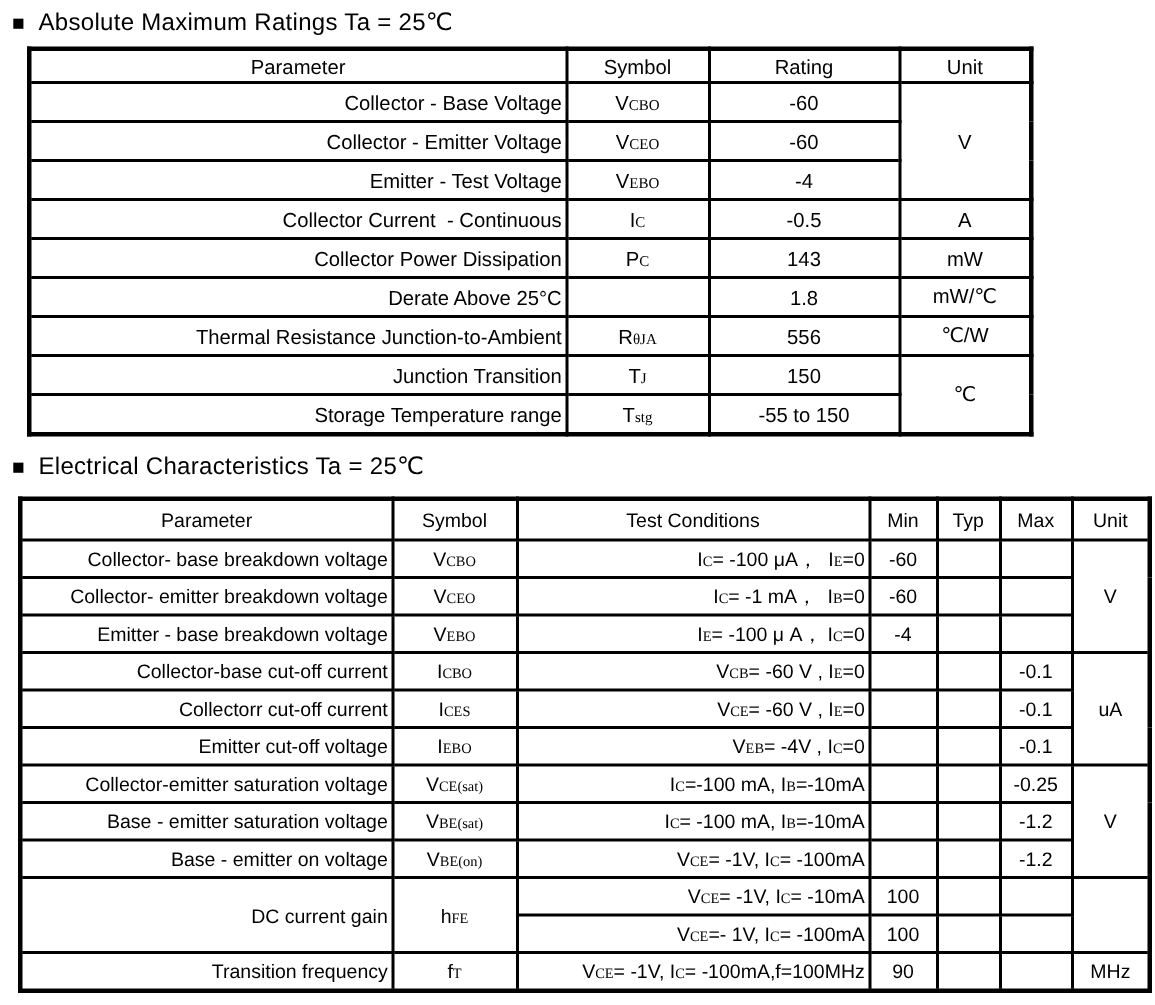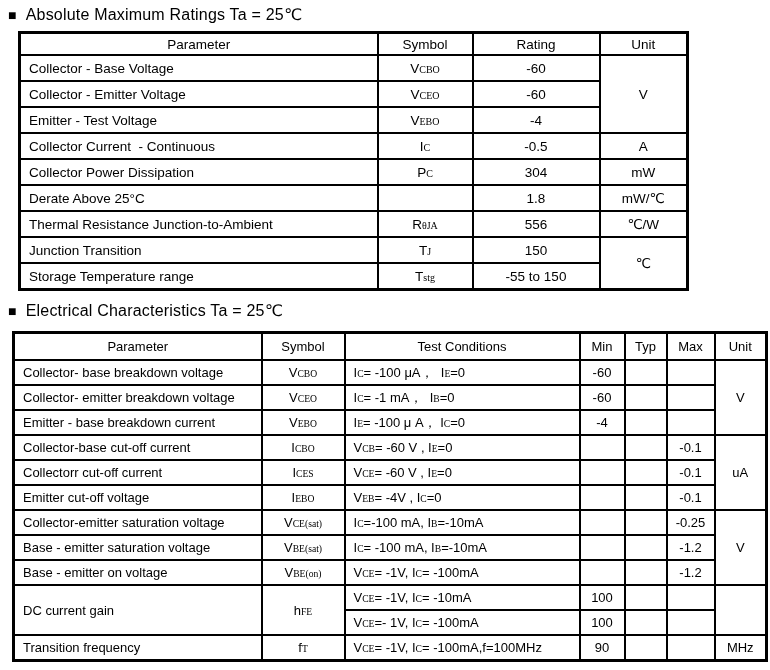--- a/index.html
+++ b/index.html
@@ -31,21 +31,21 @@
     font-weight:normal;
     text-align:center;vertical-align:middle;
     padding:0 2px;
     white-space:pre-wrap;
     overflow:hidden;
   }
   #table-amr th{height:20px;}
   #table-amr td{height:24px;}
   #table-ec th{height:25px;}
   #table-ec td{height:23px;}
-  table.ds td.left{text-align:left;padding-left:8px;}
+  table.ds td.left{text-align:right;padding-left:8px;}
   .sm{font-size:74%;font-family:Liberation Serif, serif;}
 </style>
 </head>
 <body>
 
 <div id="title-amr" class="section-title">
   <span class="bullet">■</span>
   <span>Absolute Maximum Ratings Ta = 25℃</span>
 </div>
 
@@ -83,21 +83,21 @@
       </tr>
       <tr>
         <td class="left">Collector Current  - Continuous</td>
         <td>I<span class="sm">C</span></td>
         <td>-0.5</td>
         <td>A</td>
       </tr>
       <tr>
         <td class="left">Collector Power Dissipation</td>
         <td>P<span class="sm">C</span></td>
-        <td>304</td>
+        <td>143</td>
         <td>mW</td>
       </tr>
       <tr>
         <td class="left">Derate Above 25°C</td>
         <td></td>
         <td>1.8</td>
         <td>mW/℃</td>
       </tr>
       <tr>
         <td class="left">Thermal Resistance Junction-to-Ambient</td>
@@ -157,21 +157,21 @@
       </tr>
       <tr>
         <td class="left">Collector- emitter breakdown voltage</td>
         <td>V<span class="sm">CEO</span></td>
         <td class="left">I<span class="sm">C</span>= -1 mA，  I<span class="sm">B</span>=0</td>
         <td>-60</td>
         <td></td>
         <td></td>
       </tr>
       <tr>
-        <td class="left">Emitter - base breakdown current</td>
+        <td class="left">Emitter - base breakdown voltage</td>
         <td>V<span class="sm">EBO</span></td>
         <td class="left">I<span class="sm">E</span>= -100 μ A， I<span class="sm">C</span>=0</td>
         <td>-4</td>
         <td></td>
         <td></td>
       </tr>
       <tr>
         <td class="left">Collector-base cut-off current</td>
         <td>I<span class="sm">CBO</span></td>
         <td class="left">V<span class="sm">CB</span>= -60 V , I<span class="sm">E</span>=0</td>

